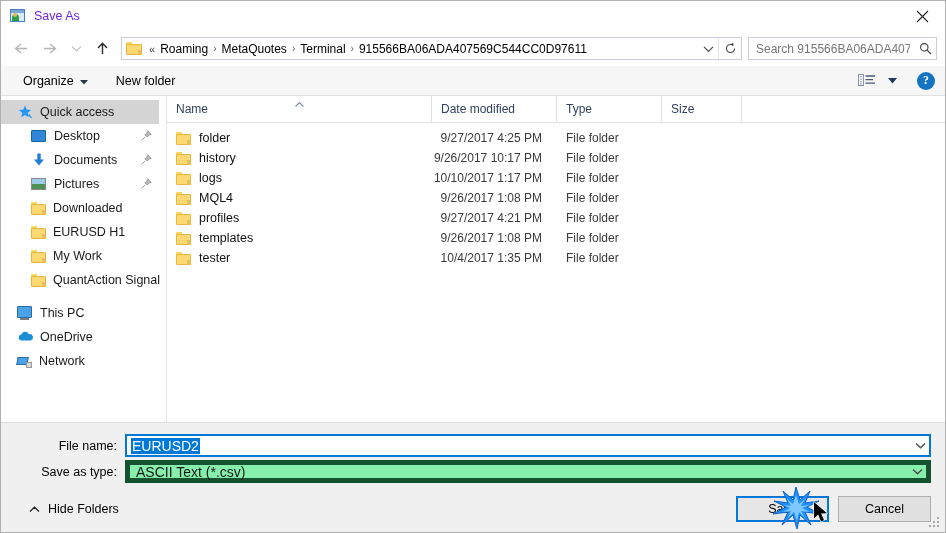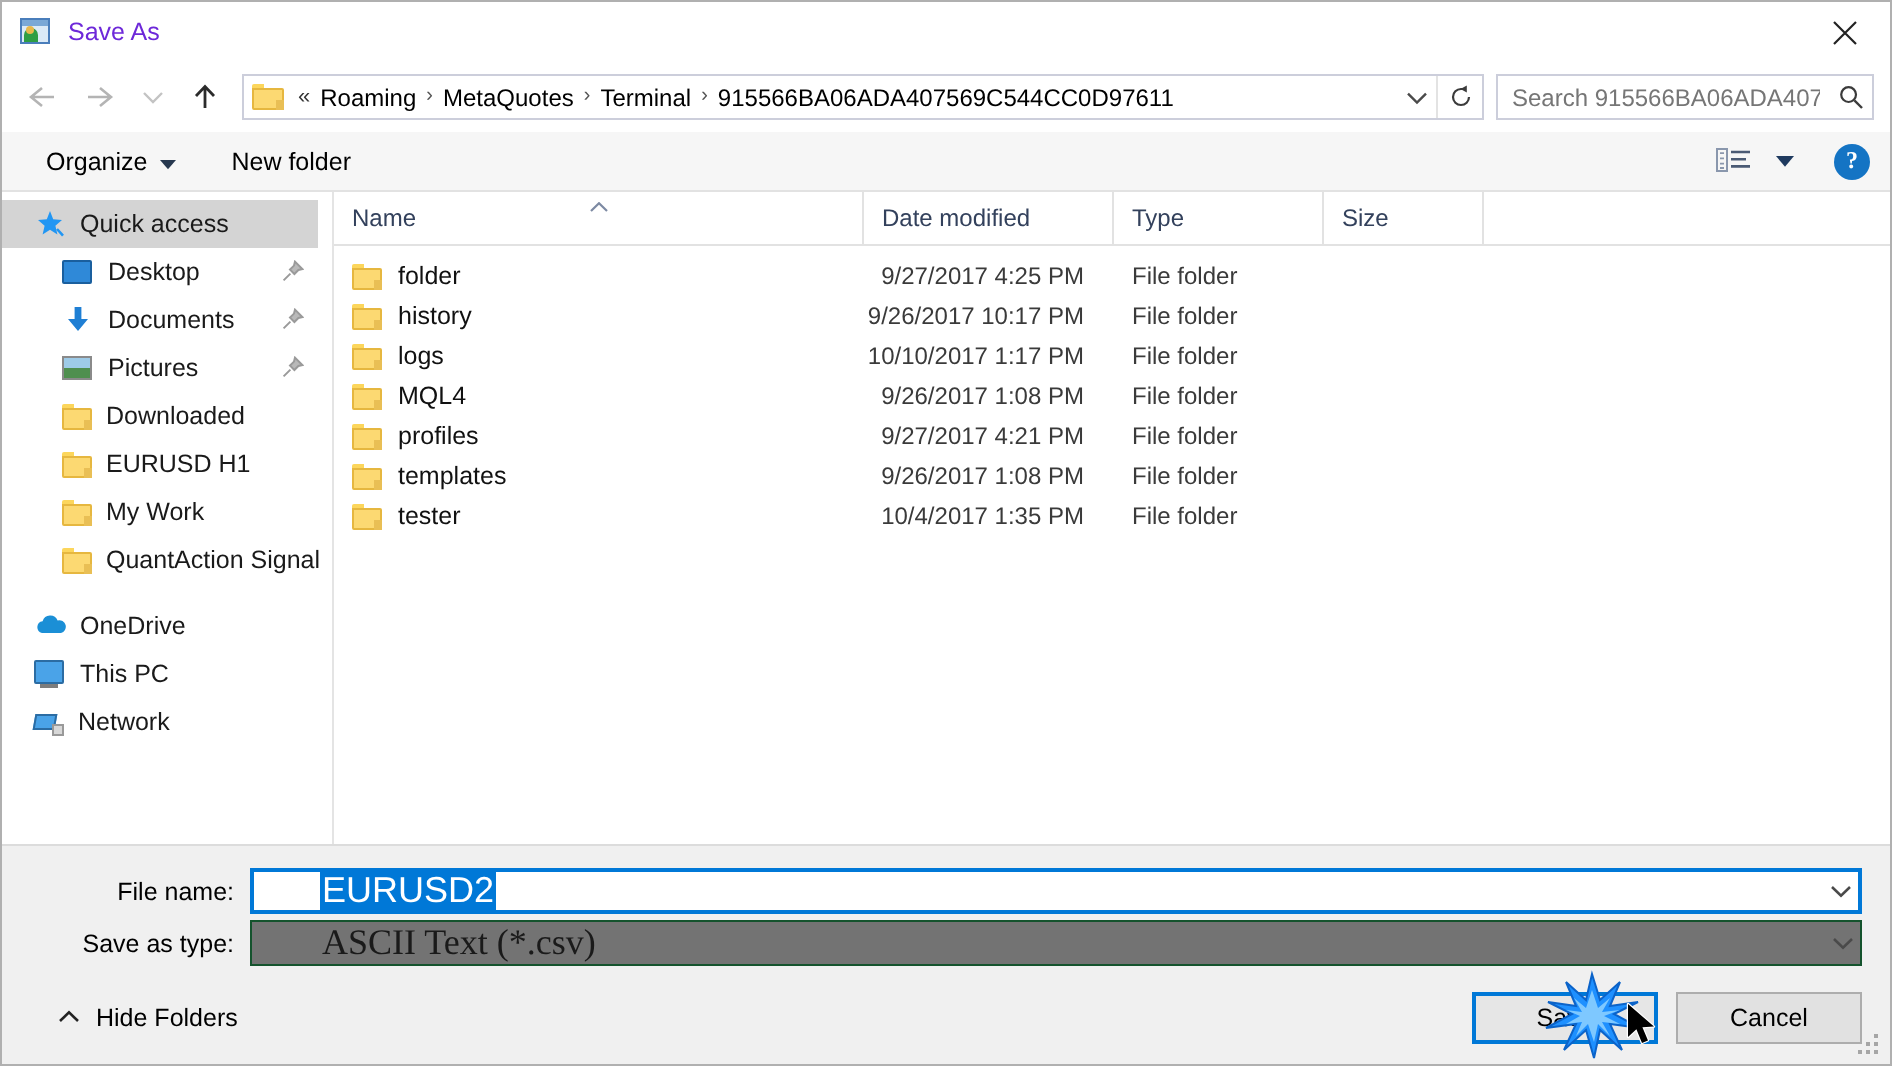--- a/index.html
+++ b/index.html
@@ -448,31 +448,29 @@
     display: flex;
     align-items: center;
     box-sizing: border-box;
     position: relative;
   }
   .combo.filename {
     border: 2px solid #0078d7;
     background: #fff;
   }
   .combo.filetype {
-    border: 1px solid #14532d;
-    background: #737373;
-    font-family: Liberation Serif, serif;
+    border: 5px solid #14532d;
+    background: #86efac;
   }
   .combo .value {
     flex: 1 1 auto;
-    font-size: 18px;
+    font-size: 14px;
     padding-left: 4px;
     white-space: nowrap;
     overflow: hidden;
-    margin-left: 29px;
   }
   .combo .value .sel {
     background: #0078d7;
     color: #fff;
     padding: 1px 1px;
   }
   .combo .value .plain { color: #1a1a1a; padding-left:2px; }
   .combo .cb-caret {
     width: 17px;
     height: 19px;
@@ -746,32 +744,32 @@
             <span class="body"></span>
             <span class="shade"></span>
         </span>
         <span class="sb-label">QuantAction Signal</span>
       </div>
 
       <div class="sb-gap"></div>
 
       <div class="sb-item">
         <span class="sb-ico">
+            <span class="ico-pc" style="display:block;"></span>
+          </span>
+        <span class="sb-label">This PC</span>
+      </div>
+
+      <div class="sb-item">
+        <span class="sb-ico">
           <svg width="16" height="13" viewBox="0 0 16 13">
             <path d="M4 11.5 A3 3 0 0 1 4.3 5.6 A4 4 0 0 1 11.8 5.2 A2.9 2.9 0 0 1 13.5 11.5 Z" fill="#1b8fd6"></path>
           </svg>
         </span>
         <span class="sb-label">OneDrive</span>
-      </div>
-
-      <div class="sb-item">
-        <span class="sb-ico">
-            <span class="ico-pc" style="display:block;"></span>
-          </span>
-        <span class="sb-label">This PC</span>
       </div>
 
       <div class="sb-item">
         <span class="sb-ico ico-network">
           <span class="n1"></span>
             <span class="n2"></span>
         </span>
         <span class="sb-label">Network</span>
       </div>
     </div>

